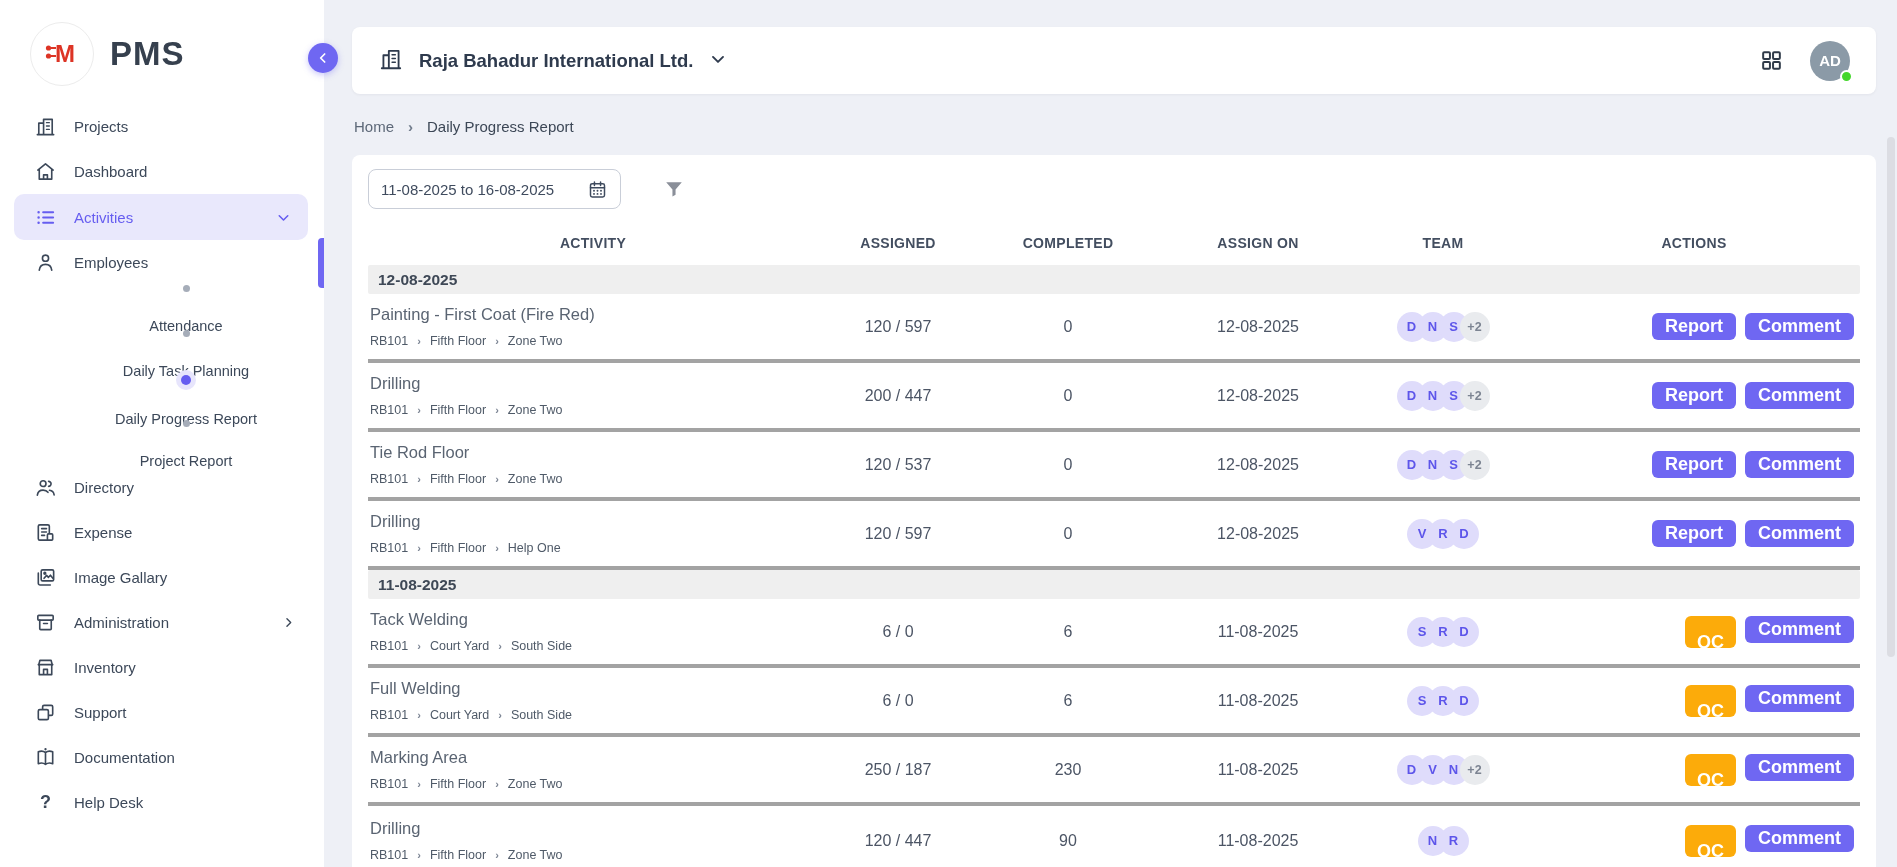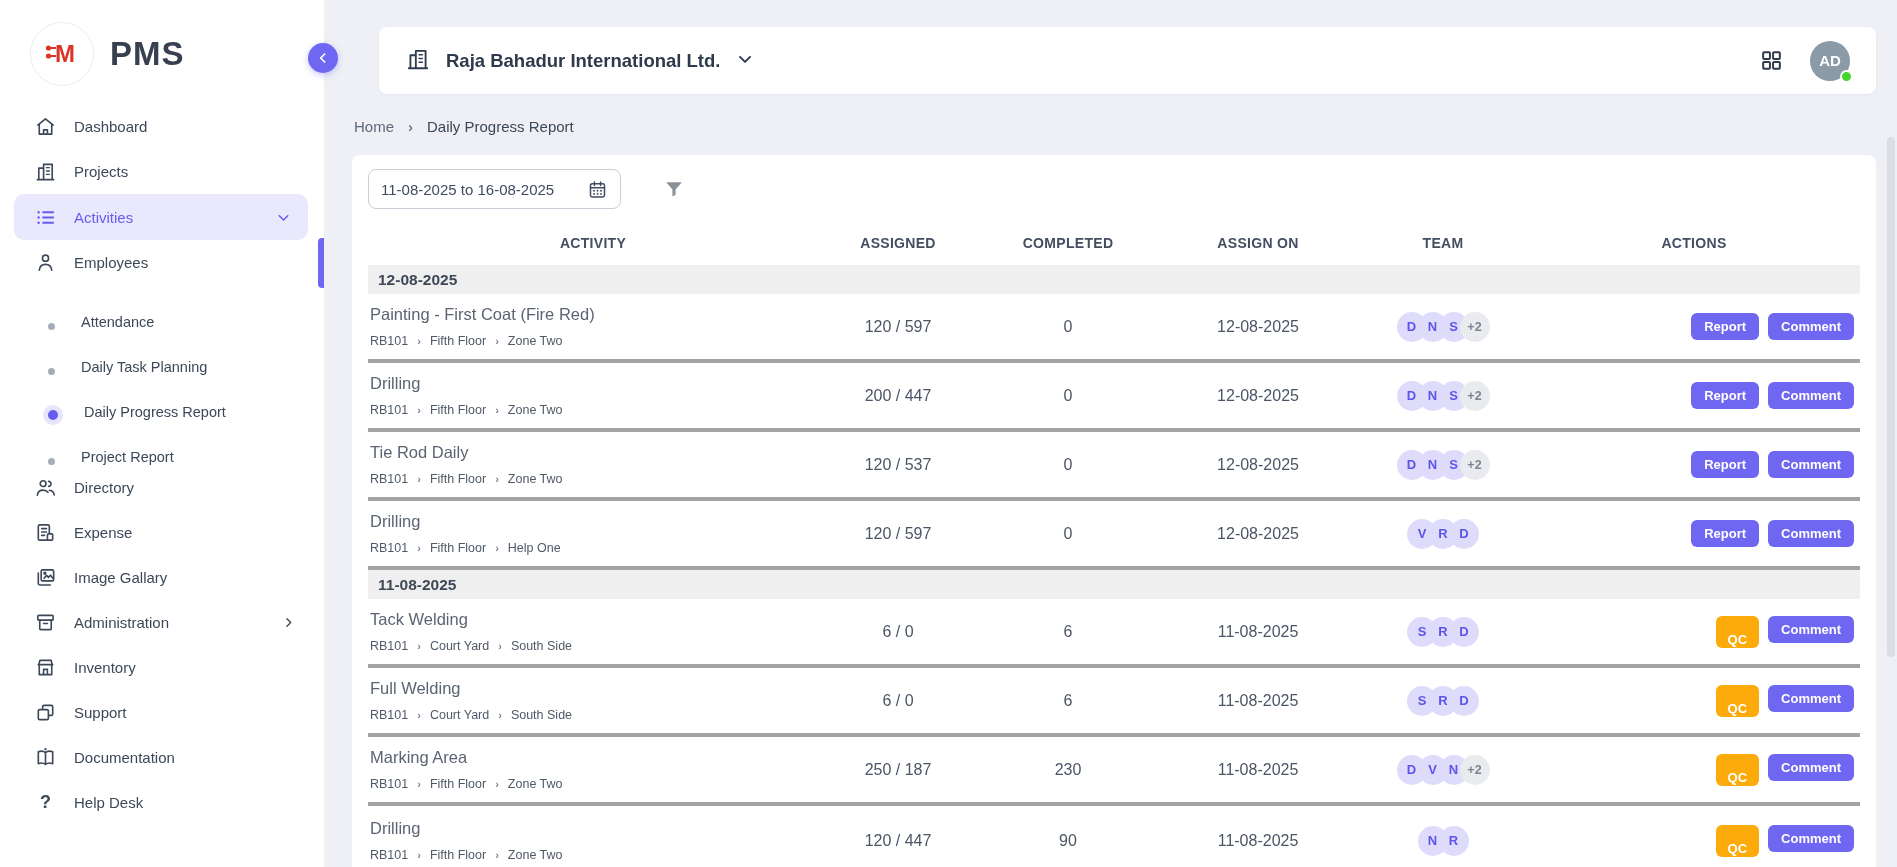--- a/index.html
+++ b/index.html
@@ -14,34 +14,34 @@
   .logo-text { font-size:33px; font-weight:800; color:#36404e; letter-spacing:1px; }
   .nav { margin-top:10px; }
   .nav-item { height:45px; display:flex; align-items:center; gap:17px; padding-left:34px;
     font-size:15px; font-weight:500; color:#3c4859; cursor:pointer; }
   .nav-item .nic { width:23px; height:23px; display:flex; align-items:center; justify-content:center; color:#3c4859; flex:0 0 auto; }
   .nav-item.active-parent { margin:0 16px 0 14px; padding-left:20px; background:#e9e8fc;
     border-radius:10px; color:#665df0; height:46px; }
   .nav-item.active-parent .nic { color:#665df0; }
   .nav-item .nchev { margin-left:auto; margin-right:16px; display:flex; color:#665df0; }
   .nav-item .nchev-r { margin-left:auto; margin-right:28px; display:flex; color:#3c4859; }
-  .sub-item { height:45px; display:flex; align-items:flex-end; padding-left:48px; gap:26px; cursor:pointer; }
+  .sub-item { height:45px; display:flex; align-items:center; padding-left:48px; gap:26px; cursor:pointer;flex-direction:column; }
   .sub-item .dot { width:7px; height:7px; border-radius:50%; background:#a6adb9; flex:0 0 auto; }
   .sub-item.active .dot { width:10px; height:10px; background:#665df0; box-shadow:0 0 0 5px #e7e5fc; }
   .sub-item .slabel { font-size:14.5px; font-weight:500; color:#3c4859; }
   .edge-bar { position:absolute; right:0; top:238px; width:6px; height:50px; background:#6f67f2; border-radius:4px 0 0 4px; }
   .collapse-btn { position:absolute; left:308px; top:43px; width:30px; height:30px; border-radius:50%;
     background:#6f67f2; border:none; display:flex; align-items:center; justify-content:center;
     cursor:pointer; z-index:5; box-shadow:0 2px 6px rgba(100,95,240,.35); }
 
   
   .main { position:absolute; left:324px; top:0; right:0; bottom:0; }
   .topbar { position:absolute; left:28px; right:21px; top:27px; height:67px; background:#fff;
     border-radius:8px; display:flex; align-items:center; padding:0 26px;
-    box-shadow:0 1px 3px rgba(16,24,40,.05);margin-left:27px; }
+    box-shadow:0 1px 3px rgba(16,24,40,.05); }
   .company { display:flex; align-items:center; gap:15px; cursor:pointer; }
   .company .cname { font-size:18.5px; font-weight:700; color:#2e3a4d; }
   .top-right { margin-left:auto; display:flex; align-items:center; gap:26px; }
   .avatar-wrap { position:relative; width:40px; height:40px; cursor:pointer; }
   .avatar { width:40px; height:40px; border-radius:50%; background:#8b9aa7; color:#fff;
     display:flex; align-items:center; justify-content:center; font-size:15px; font-weight:700; }
   .online-dot { position:absolute; right:-3px; bottom:-2px; width:13px; height:13px; border-radius:50%;
     background:#44d62c; border:2px solid #fff; }
 
   .breadcrumb { position:absolute; left:30px; top:118px; display:flex; align-items:center; gap:14px; font-size:15px; }
@@ -68,21 +68,21 @@
   .a-title { font-size:16.5px; color:#5a6472; }
   .a-path { display:flex; align-items:center; gap:9px; font-size:12.5px; color:#4f5a68; }
   .a-path .psep { color:#7c8594; font-size:11px; font-weight:700; }
   .c-num { text-align:center; font-size:16px; color:#4c5565; }
   .c-team { display:flex; justify-content:center; align-items:center; }
   .av { width:30px; height:30px; border-radius:50%; background:#dfdcfb; color:#5d55ea;
     display:flex; align-items:center; justify-content:center; font-size:13px; font-weight:700; }
   .av + .av { margin-left:-9px; }
   .av.more { background:#e9ebee; color:#7c8492; font-size:12.5px; }
   .c-actions { display:flex; justify-content:flex-end; gap:9px; padding-right:6px; }
-  .btn { height:27px; border:none; border-radius:6px; color:#fff; font-size:13px; font-weight:700;
+  .btn { height:27px; border:none; border-radius:6px; color:#fff; font-size:18px; font-weight:700;
     font-family:"Liberation Sans", sans-serif; cursor:pointer; padding:0 13px; }
   .b-purple { background:#6f67f2; }
   .b-orange { background:#fcab0a; padding:16px 12px; }
 
   .scroll-track { position:absolute; right:2px; top:97px; bottom:0; width:8px; z-index:6; }
   .scroll-thumb { position:absolute; top:40px; width:8px; height:520px; background:#dcdde3; border-radius:4px; }
 </style>
 </head>
 <body>
 
@@ -96,34 +96,34 @@
         <text x="23" y="28" font-size="24" font-weight="800" fill="#dd3425" text-anchor="middle" font-family="Liberation Sans, sans-serif">M</text>
       </svg>
     </div>
     <div class="logo-text">PMS</div>
   </div>
 
   <div class="nav">
     <div class="nav-item">
       <span class="nic">
         <svg viewBox="0 0 24 24" width="23" height="23" fill="none" stroke="currentColor" stroke-width="1.7" stroke-linecap="round" stroke-linejoin="round">
-            <path d="M4 10.5 12 4l8 6.5M5.5 9.5V20h13V9.5M10 20v-4.5h4V20"></path>
-          </svg>
-      </span>
-      <span class="nlabel">Dashboard</span>
-    </div>
-
-    <div class="nav-item">
-      <span class="nic">
-        <svg viewBox="0 0 24 24" width="23" height="23" fill="none" stroke="currentColor" stroke-width="1.7" stroke-linecap="round" stroke-linejoin="round">
             <path d="M10 20.5V4.5h9v16M10 8.5H5v12M3.5 20.5h17"></path>
             <path d="M13 8h3M13 11.5h3M13 15h3" stroke-width="1.4"></path>
           </svg>
       </span>
       <span class="nlabel">Projects</span>
+    </div>
+
+    <div class="nav-item">
+      <span class="nic">
+        <svg viewBox="0 0 24 24" width="23" height="23" fill="none" stroke="currentColor" stroke-width="1.7" stroke-linecap="round" stroke-linejoin="round">
+            <path d="M4 10.5 12 4l8 6.5M5.5 9.5V20h13V9.5M10 20v-4.5h4V20"></path>
+          </svg>
+      </span>
+      <span class="nlabel">Dashboard</span>
     </div>
 
     <div class="nav-item active-parent">
       <span class="nic">
         <svg viewBox="0 0 24 24" width="23" height="23" fill="none" stroke="currentColor" stroke-width="2" stroke-linecap="round">
             <path d="M9.5 6.5H20M9.5 12H20M9.5 17.5H20"></path>
             <path d="M4.8 6.5h.01M4.8 12h.01M4.8 17.5h.01" stroke-width="2.6"></path>
           </svg>
       </span>
       <span class="nlabel">Activities</span>
@@ -374,21 +374,21 @@
         <span class="av more">+2</span>
       </div>
       <div class="c-actions">
         <button class="btn b-purple">Report</button>
         <button class="btn b-purple">Comment</button>
       </div>
     </div>
 
     <div class="trow">
       <div class="cell c-act">
-        <div class="a-title">Tie Rod Daily</div>
+        <div class="a-title">Tie Rod Floor</div>
         <div class="a-path">
           <span>RB101</span>
             <span class="psep">›</span>
           <span>Fifth Floor</span>
             <span class="psep">›</span>
           <span>Zone Two</span>
         </div>
       </div>
       <div class="c-num">120 / 537</div>
       <div class="c-num">0</div>

